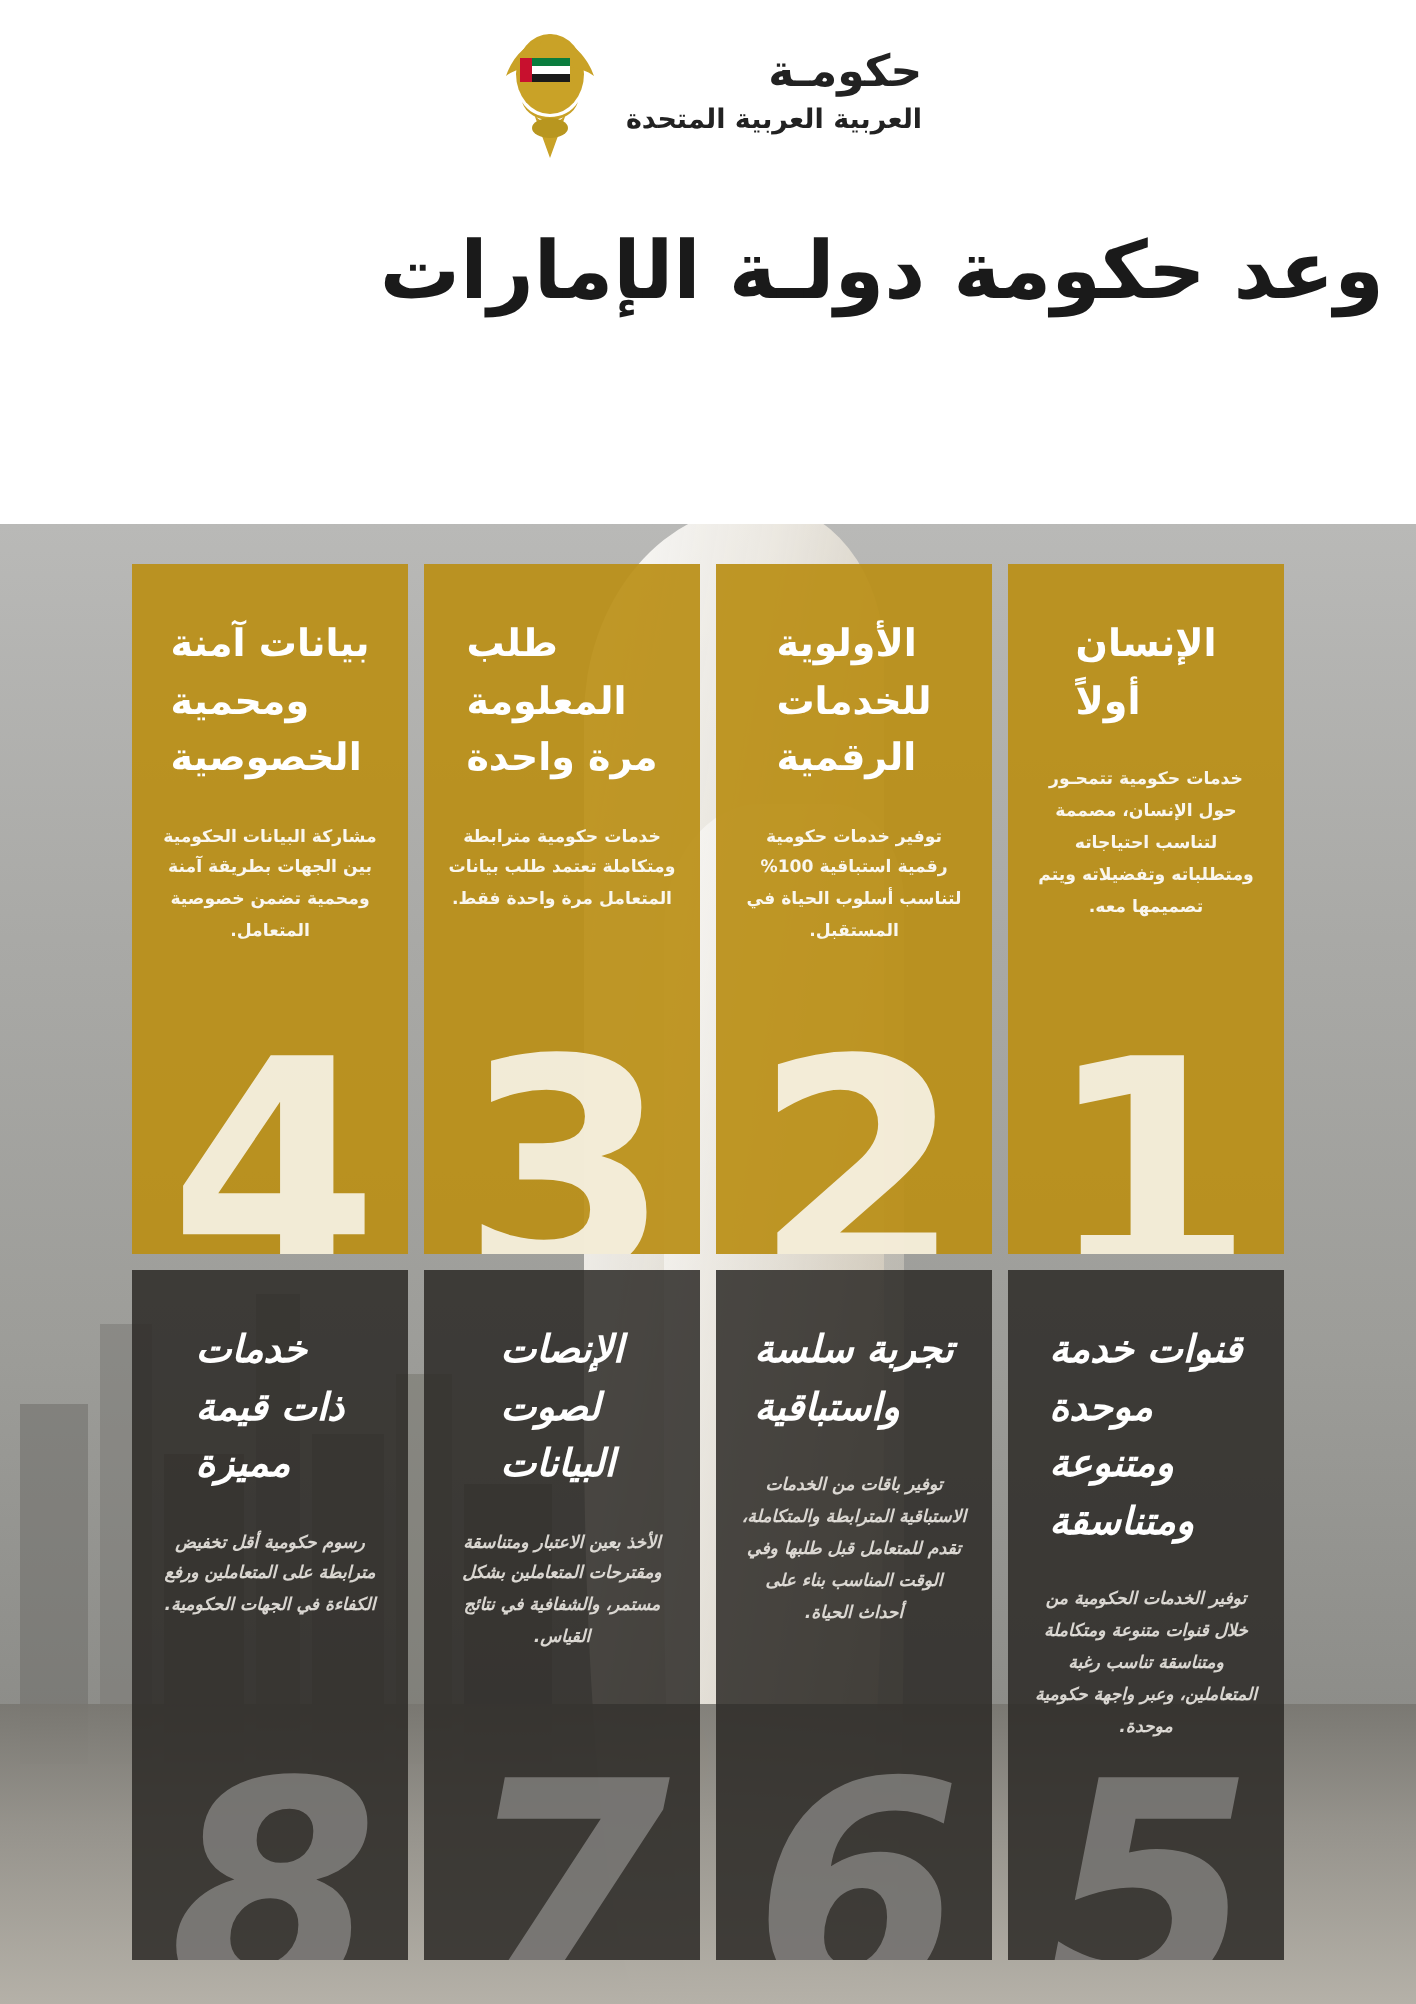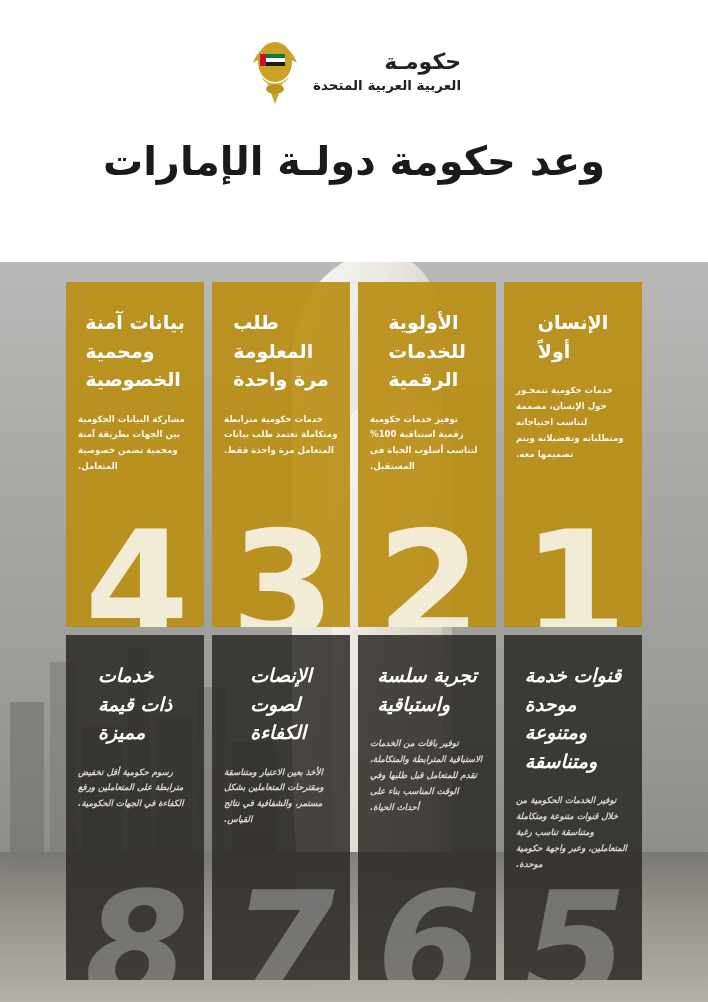--- a/index.html
+++ b/index.html
@@ -23,21 +23,21 @@
     top: 0; left: 0; right: 0;
     height: 262px;
     background: #ffffff;
   }
   .logo-row {
     display: flex;
     flex-direction: row;
     align-items: center;
     justify-content: center;
     gap: 10px;
-    padding-top: 36px;
+    padding-top: 11px;
   }
   .emblem {
     width: 56px; height: 70px;
     position: relative;
   }
   .emblem svg { display: block; }
   .logo-text {
     text-align: right;
     line-height: 1.25;
     color: #1b1b1b;
@@ -49,27 +49,27 @@
     color: #222;
   }
   .logo-text .l2 {
     font-size: 13.5px;
     font-weight: bold;
     color: #222;
     margin-top: 2px;
   }
   .main-title {
     margin-top: 28px;
-    text-align: center;
+    text-align: right;
     color: #1a1a1a;
     font-weight: bold;
     font-size: 40px;
     line-height: 1.35;
     letter-spacing: 0.5px;
-    padding: 0 30px;
+    padding: 0 16px;
   }
   .main-title .ln { display: block; white-space: nowrap; }
 
   
   .photo {
     position: absolute;
     top: 262px; left: 0;
     width: 708px;
     height: 740px;
     overflow: hidden;
@@ -152,21 +152,21 @@
     font-weight: bold;
     line-height: 1.5;
     text-align: left;
     letter-spacing: 0;
   }
   .card p {
     margin-top: 18px;
     color: rgba(255,255,255,0.92);
     font-size: 8.6px;
     line-height: 1.85;
-    text-align: left;
+    text-align: center;
     font-weight: bold;
   }
   .card.dark p { color: rgba(235,232,226,0.9); }
   .num {
     position: absolute;
     bottom: -34px;
     left: 0; right: 0;
     text-align: center;
     font-size: 150px;
     font-weight: bold;
@@ -286,21 +286,21 @@
         <span>واستباقية</span>
       </h3>
       <p>توفير باقات من الخدمات الاستباقية المترابطة والمتكاملة، تقدم للمتعامل قبل طلبها وفي الوقت المناسب بناء على أحداث الحياة.</p>
       <div class="num">6</div>
     </div>
 
     <div class="card dark">
       <h3>
         <span>الإنصات</span><br>
         <span>لصوت</span><br>
-        <span>الكفاءة</span>
+        <span>البيانات</span>
       </h3>
       <p>الأخذ بعين الاعتبار ومتناسقة ومقترحات المتعاملين بشكل مستمر، والشفافية في نتائج القياس.</p>
       <div class="num">7</div>
     </div>
 
     <div class="card dark">
       <h3>
         <span>خدمات</span><br>
         <span>ذات قيمة</span><br>
         <span>مميزة</span>

